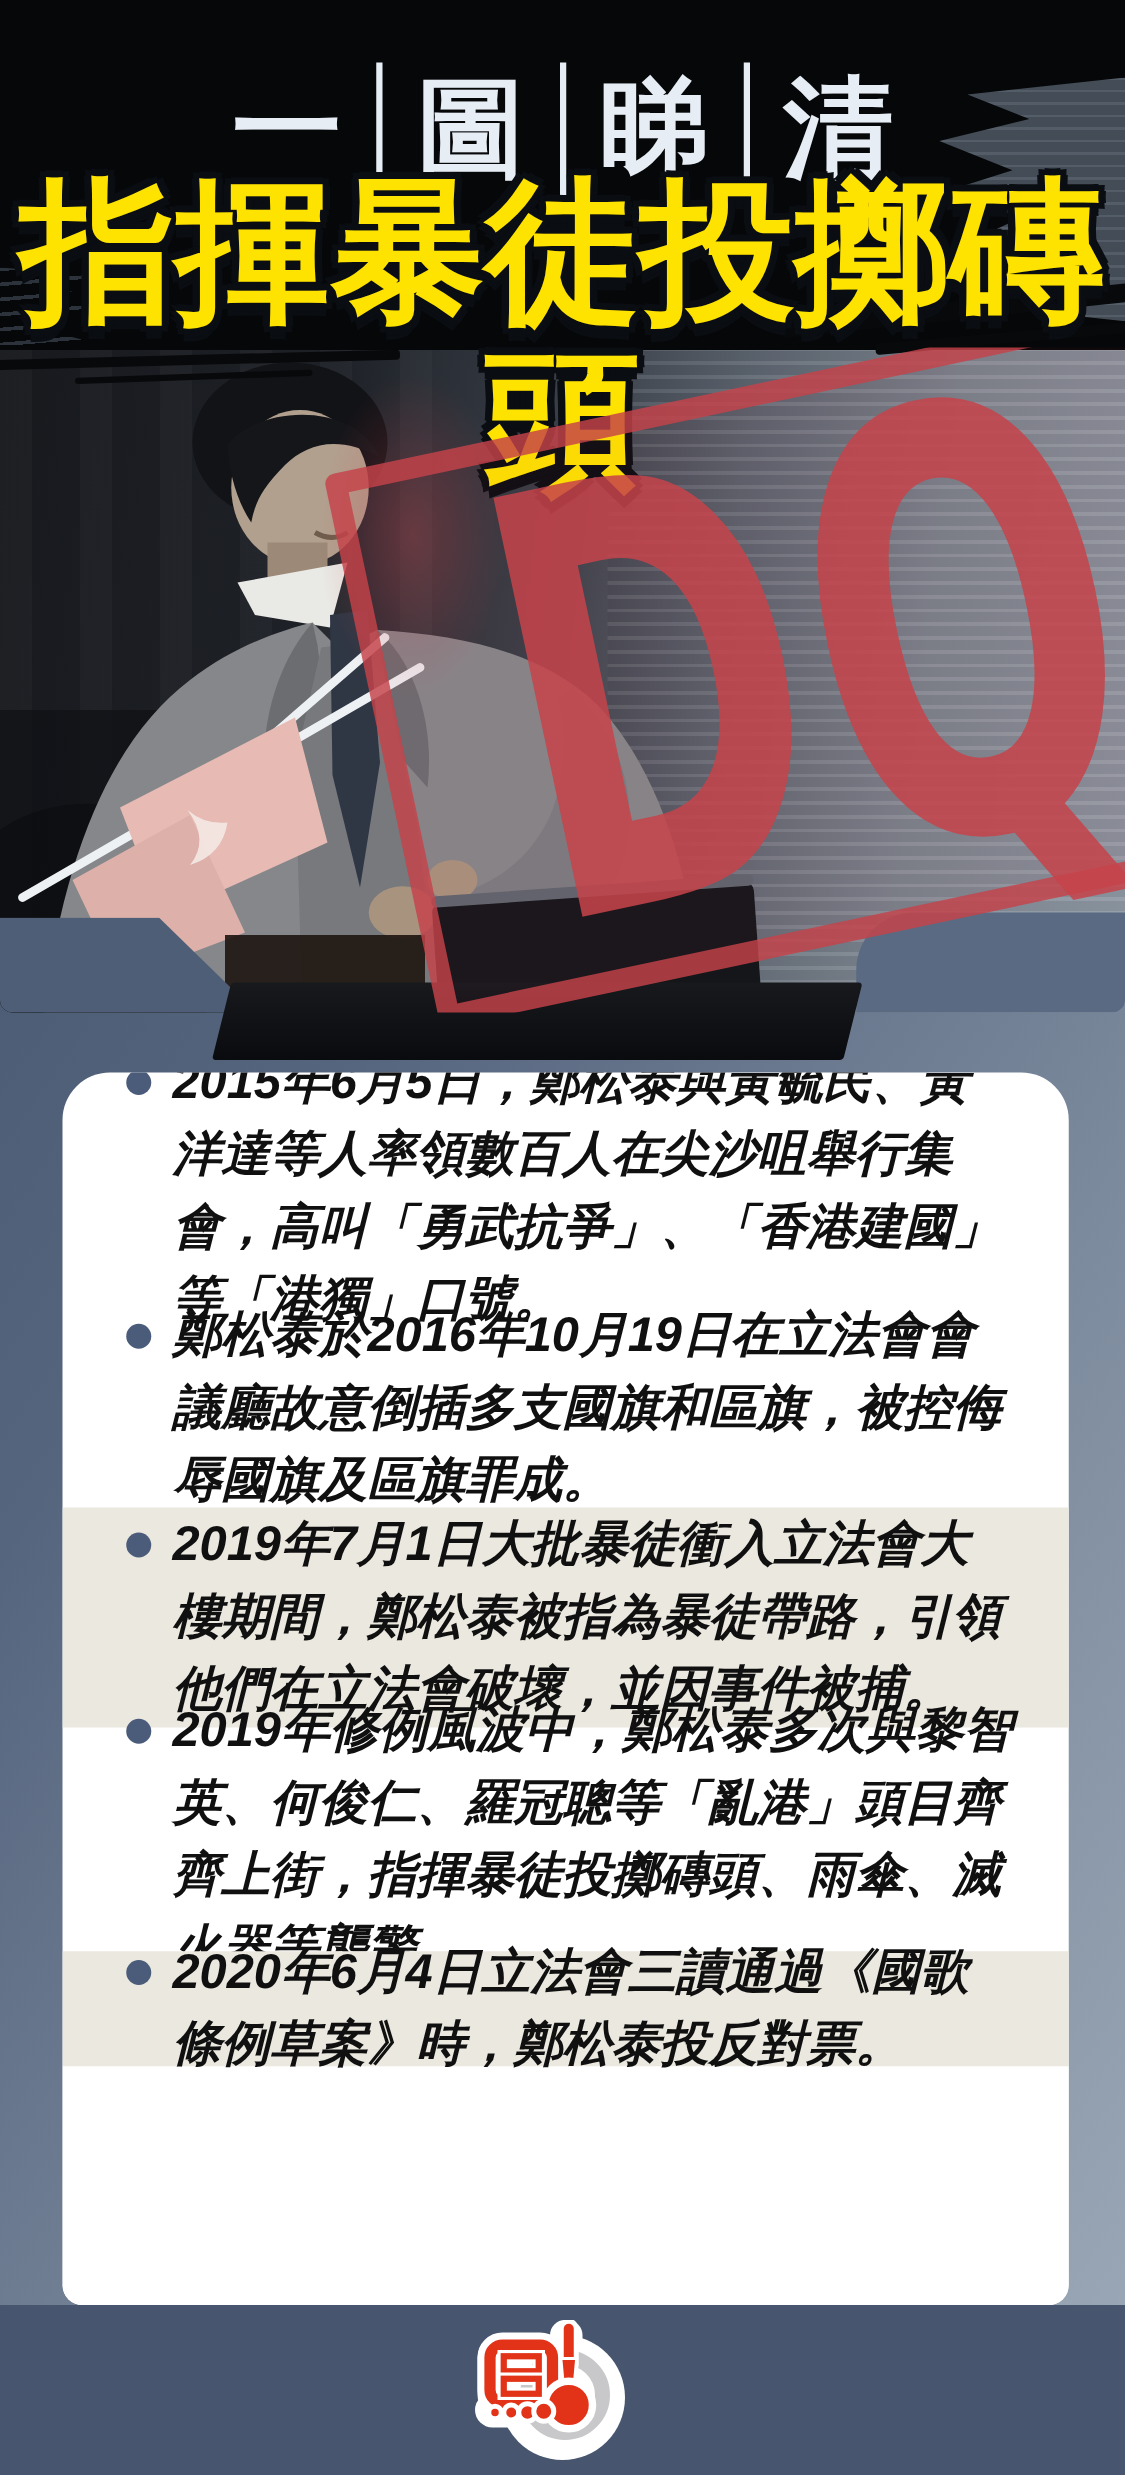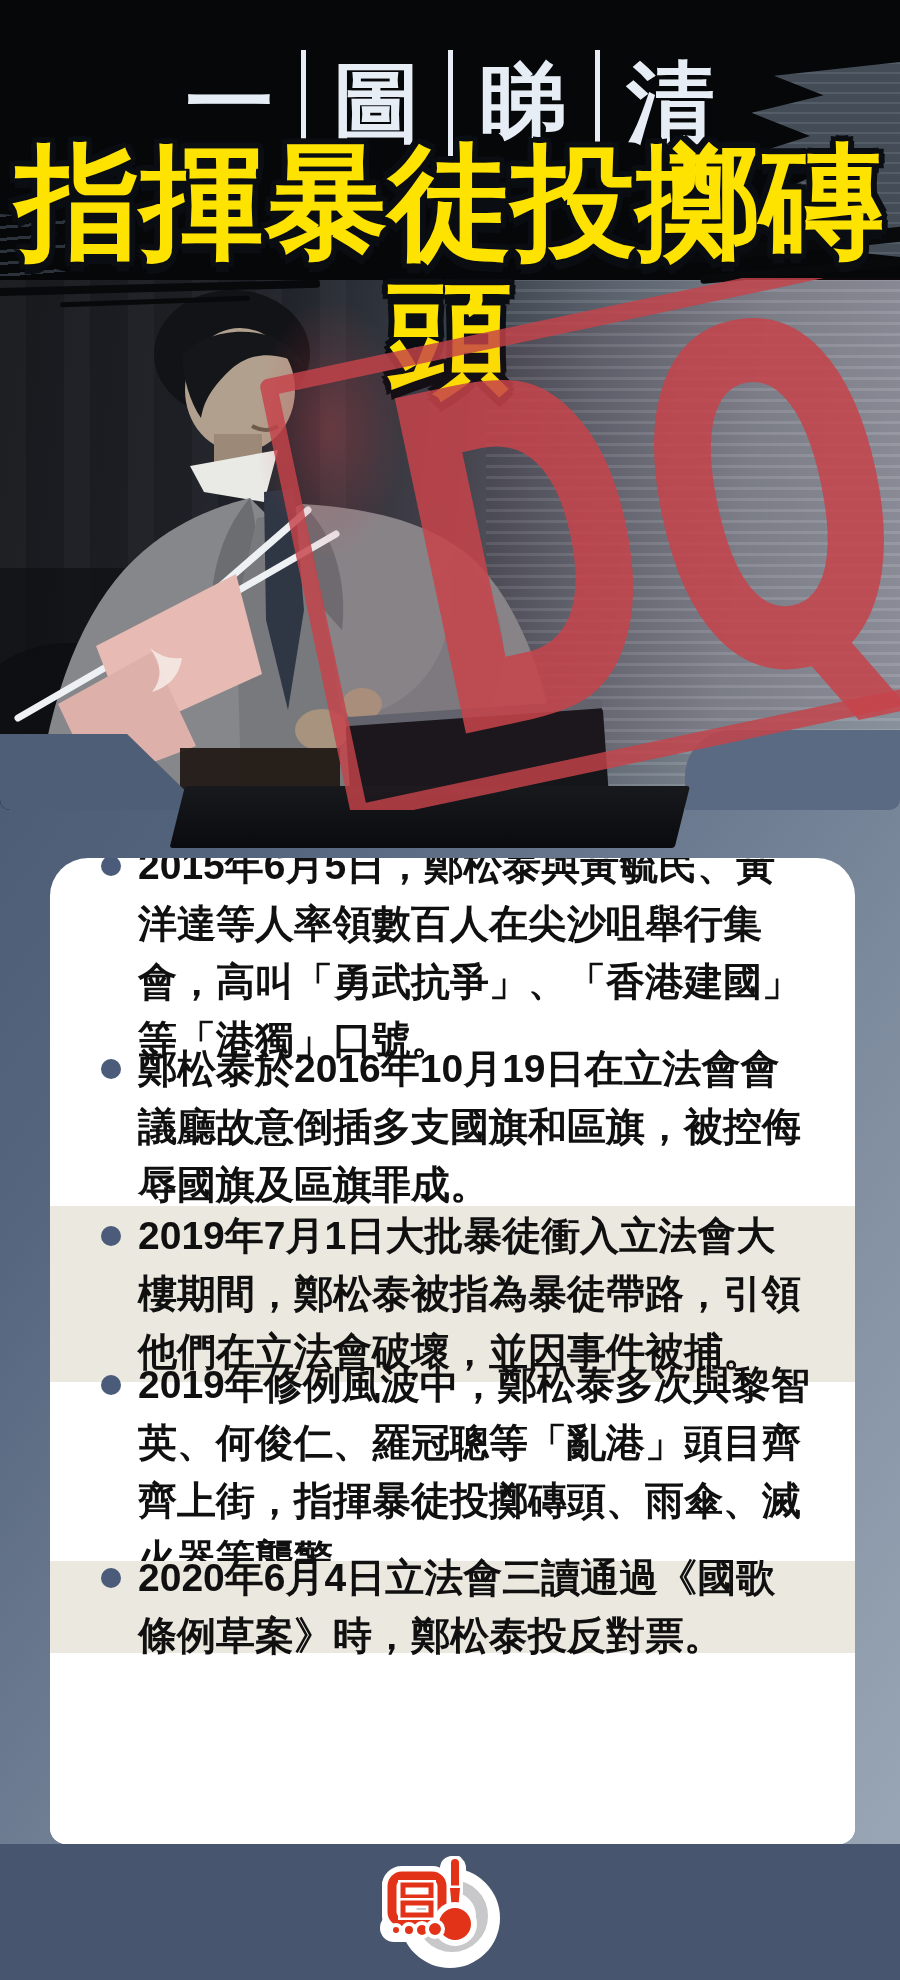--- a/index.html
+++ b/index.html
@@ -45,21 +45,21 @@
   .stamp .dq{font-family:"DejaVu Sans","Liberation Sans",sans-serif;font-weight:800;
     font-size:470px;line-height:.78;letter-spacing:12px;color:rgba(198,67,74,.86);
     transform:scaleX(.62);transform-origin:center;}
   .step-r{position:absolute;right:0;bottom:0;width:215px;height:80px;background:#5a6a82;border-top-left-radius:46px;}
   .step-l{position:absolute;left:0;bottom:0;width:205px;height:76px;background:#4e5e76;
     clip-path:polygon(0 0,62% 0,100% 100%,0 100%);}
   .desk{position:absolute;left:185px;top:786px;width:505px;height:62px;z-index:2;
     background:linear-gradient(180deg,#17191d,#0a0b0e);transform:skewX(-14deg);transform-origin:top left;border-radius:3px;}
   
   .card{position:absolute;left:50px;top:858px;width:805px;height:986px;background:#ffffff;
-    border-radius:38px 38px 16px 16px;overflow:hidden;display:flex;flex-direction:column;z-index:8;}
+    border-radius:38px 38px 16px 16px;overflow:hidden;display:flex;flex-direction:column;z-index:8;font-style:italic;}
   .item{position:relative;display:flex;align-items:center;padding:0 40px 0 88px;}
   .item.tone-beige{background:#ebe8df;}
   .item.h1{height:190px}.item.h2{height:114px}.item.h3{height:158px}
   .item.h4{height:176px}.item.h5{height:179px}.item.h6{height:92px}
   .card-filler{flex:1;background:#fff;}
   .item p{position:relative;margin:0;font-size:39px;line-height:58px;font-weight:700;
     color:#101010;letter-spacing:0;max-width:675px;}
   .dot{position:absolute;left:-37px;top:19px;width:20px;height:20px;border-radius:50%;background:#4a5c79;}
   
   .logo{position:absolute;left:368px;top:1856px;width:164px;height:116px;z-index:9;}

